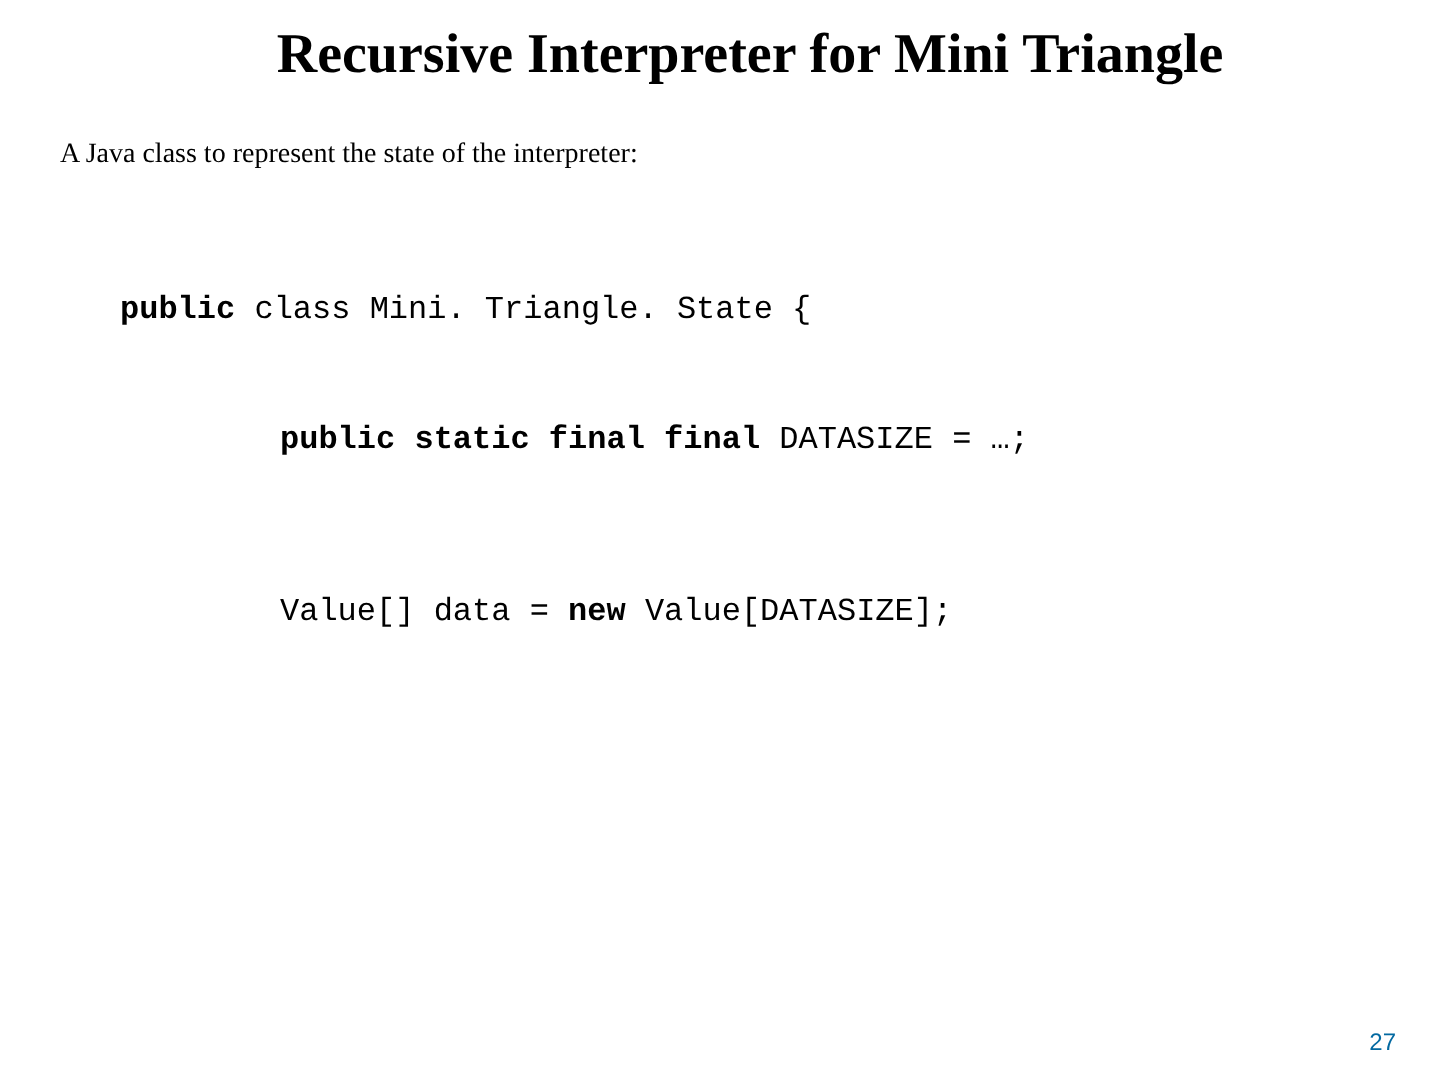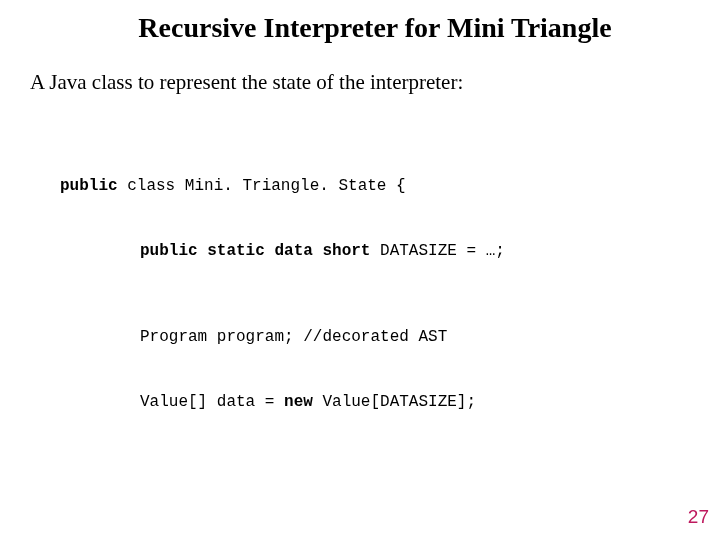--- a/index.html
+++ b/index.html
@@ -18,55 +18,54 @@
       position: relative;
     }
     .title {
       font-size: 28px;
       font-weight: bold;
       text-align: center;
       margin-bottom: 26px;
       padding-left: 30px;
     }
     .subtitle {
-      font-size: 21px;
-      margin-bottom: 38px;
+      font-size: 14px;
+      margin-bottom: 16px;
       padding-left: 2px;
     }
     .code-block {
       font-family: 'Courier New', Courier, monospace;
       font-size: 16px;
       line-height: 1.35;
       white-space: pre;
     }
     .code-block .kw { font-weight: bold; }
     .code-line { display: block; margin-left: 32px; }
     .indent1 { padding-left: 80px; }
     .page-number {
       position: absolute;
       bottom: 12px;
-      right: 11px;
+      right: 22px;
       font-family: Arial, sans-serif;
-      font-size: 19px;
-      color: #be185d;
+      font-size: 12px;
+      color: #0369a1;
     }
     .spacer { height: 20px; }
   </style>
 </head>
 <body>
 
 <div class="slide">
   <h1 class="title">Recursive Interpreter for Mini Triangle</h1>
   <p class="subtitle">A Java class to represent the state of the interpreter:</p>
 
   <div class="code-block">
     <span class="code-line"><span class="kw">public</span><span> class Mini. Triangle. State {</span></span>
-    <span class="code-line indent1"><span class="kw">public static data short</span><span> DATASIZE = …;</span></span>
+    <span class="code-line indent1"><span class="kw">public static final final</span><span> DATASIZE = …;</span></span>
     <span class="spacer"></span>
-    <span class="code-line indent1">Program program; //decorated AST</span>
     <span class="code-line indent1"><span>Value[] data = </span><span class="kw">new</span><span> Value[DATASIZE];</span></span>
     
     
     
     
     
   </div>
 
   <div class="page-number">27</div>
 </div>

